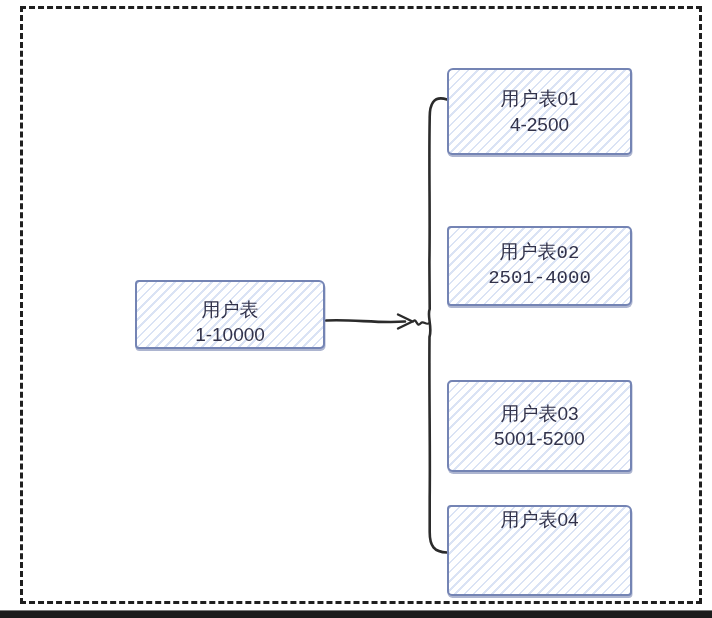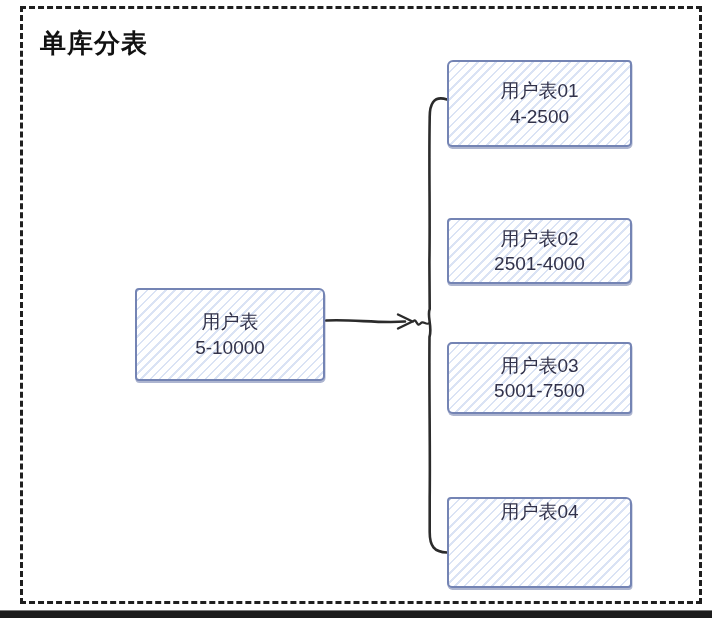--- a/index.html
+++ b/index.html
@@ -55,78 +55,78 @@
       repeating-linear-gradient(135deg,
         rgba(188, 204, 236, 0.55) 0px,
         rgba(188, 204, 236, 0.55) 1.8px,
         rgba(255, 255, 255, 0) 1.8px,
         rgba(255, 255, 255, 0) 6.5px),
       #ffffff;
     color: #32324a;
     font-size: 19px;
     line-height: 1.32;
     text-align: center;
+    margin-top: 8px;
   }
   .node .line1, .node .line2 { white-space: nowrap; }
-  .node-source { left: 135px; top: 288px; width: 190px; height: 93px; }
+  .node-source { left: 135px; top: 272px; width: 190px; height: 69px; justify-content: flex-end; }
   .shard       { left: 447px; width: 185px; }
   .shard-1 { top: 60px;  height: 87px; border-radius: 6px 4px 5px 5px; }
-  .shard-2 { top: 218px; height: 66px; border-radius: 4px 5px 6px 4px; }
-  .shard-3 { top: 342px; height: 72px; border-radius: 5px 4px 4px 6px; }
+  .shard-2 { top: 218px; height: 80px; border-radius: 4px 5px 6px 4px; font-family: Liberation Mono, monospace; }
+  .shard-3 { top: 372px; height: 92px; border-radius: 5px 4px 4px 6px; }
   .shard-4 { top: 497px; height: 91px; border-radius: 4px 6px 4px 5px; justify-content: space-between; }
   .bottom-bar {
     position: absolute;
     left: 0;
     top: 610px;
     width: 712px;
     height: 8px;
     background: #1c1c1c;
     border-top: 1px solid #7a7a7a;
   }
 </style>
 </head>
 <body>
 
 <div class="canvas">
 
   <div class="frame"></div>
 
-  <div class="title">单库分表</div>
 
   <svg class="edges" viewBox="0 0 712 618">
     <g fill="none" stroke="#2b2b2b" stroke-width="2.6" stroke-linecap="round" stroke-linejoin="round">
 
       <path d="M326,320.5 C352,319 378,323.5 405,321.5"></path>
 
       <path d="M398,314.5 L412.5,321.5 L398,328.5" stroke-width="2.4"></path>
 
       <path d="M413,321.5 c3.5,-4.5 3.5,6.5 7.5,2 c3,-3.5 5.5,2.5 9,-0.5" stroke-width="2.2"></path>
 
       <path d="M447,99.5 C433,95 429.5,105 429.7,118 C428.8,165 430.2,215 429.4,262 L429.7,309 C426.8,316 432.6,327 429.5,337 C429,392 430.3,448 429.7,497 L429.7,532 C429.7,546 434,552 447,552.5"></path>
     </g>
   </svg>
 
   <div class="node node-source">
     <div class="line1">用户表</div>
-    <div class="line2">5-10000</div>
+    <div class="line2">1-10000</div>
   </div>
 
   <div class="node shard shard-1">
     <div class="line1">用户表01</div>
     <div class="line2">4-2500</div>
   </div>
 
   <div class="node shard shard-2">
     <div class="line1">用户表02</div>
     <div class="line2">2501-4000</div>
   </div>
 
   <div class="node shard shard-3">
     <div class="line1">用户表03</div>
-    <div class="line2">5001-7500</div>
+    <div class="line2">5001-5200</div>
   </div>
 
   <div class="node shard shard-4">
     <div class="line1">用户表04</div>
   </div>
 
   <div class="bottom-bar"></div>
 
 </div>
 

